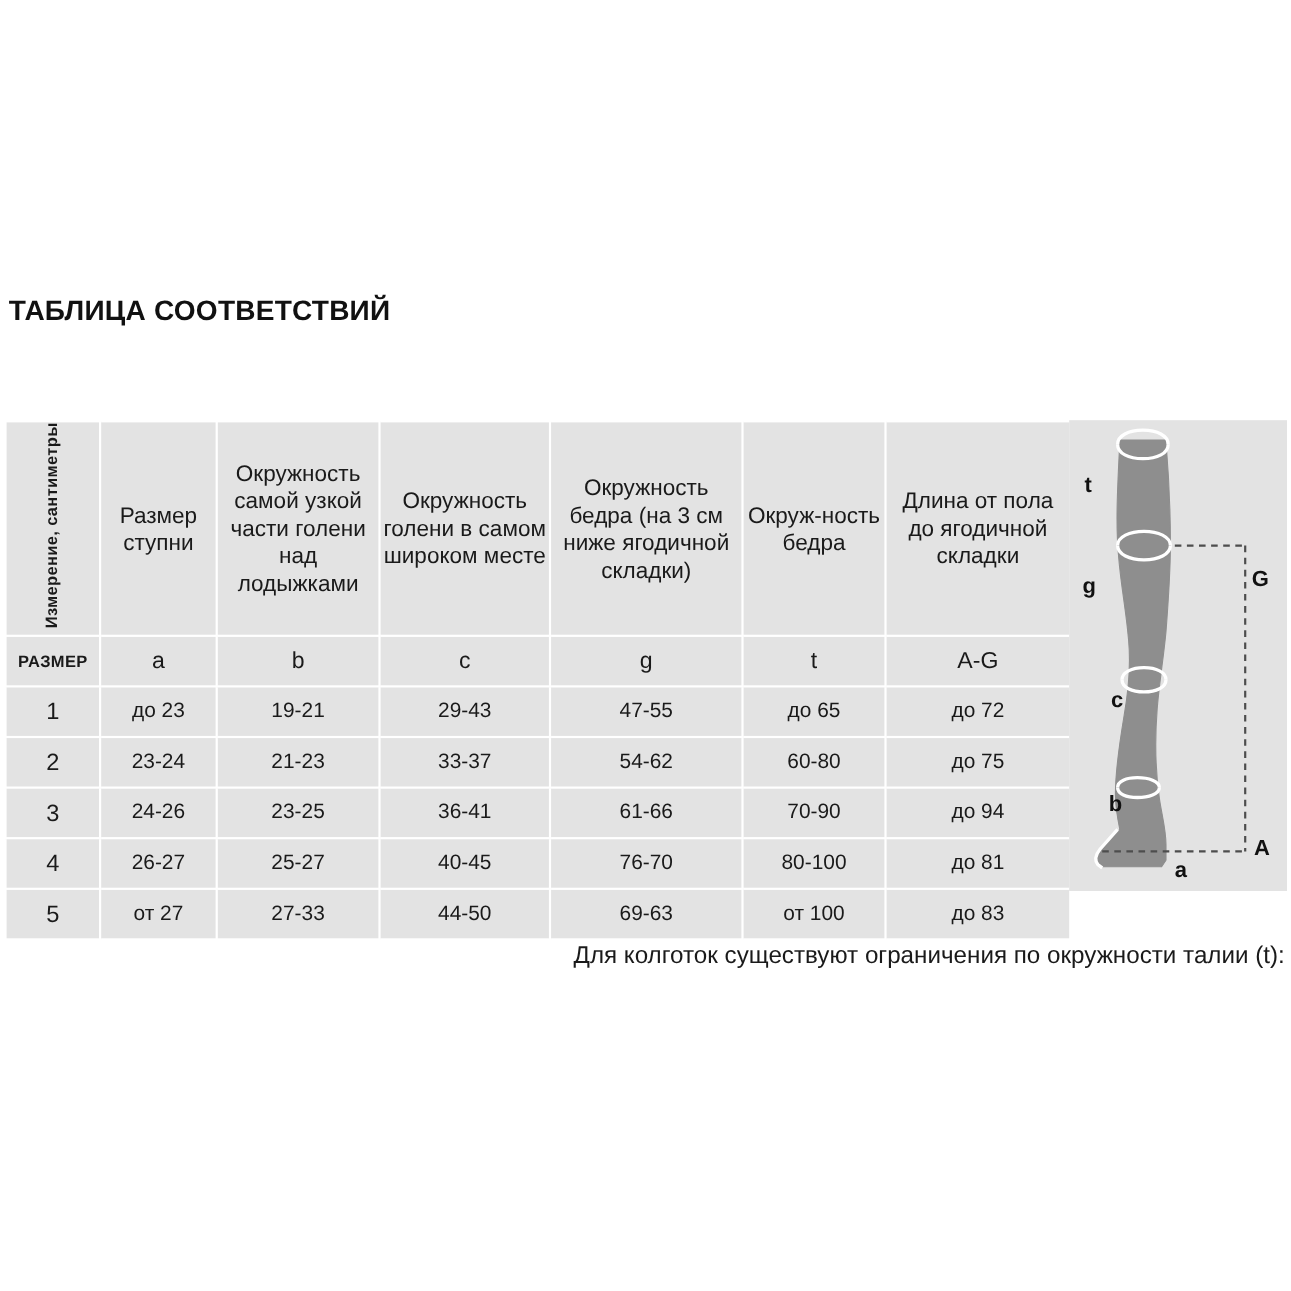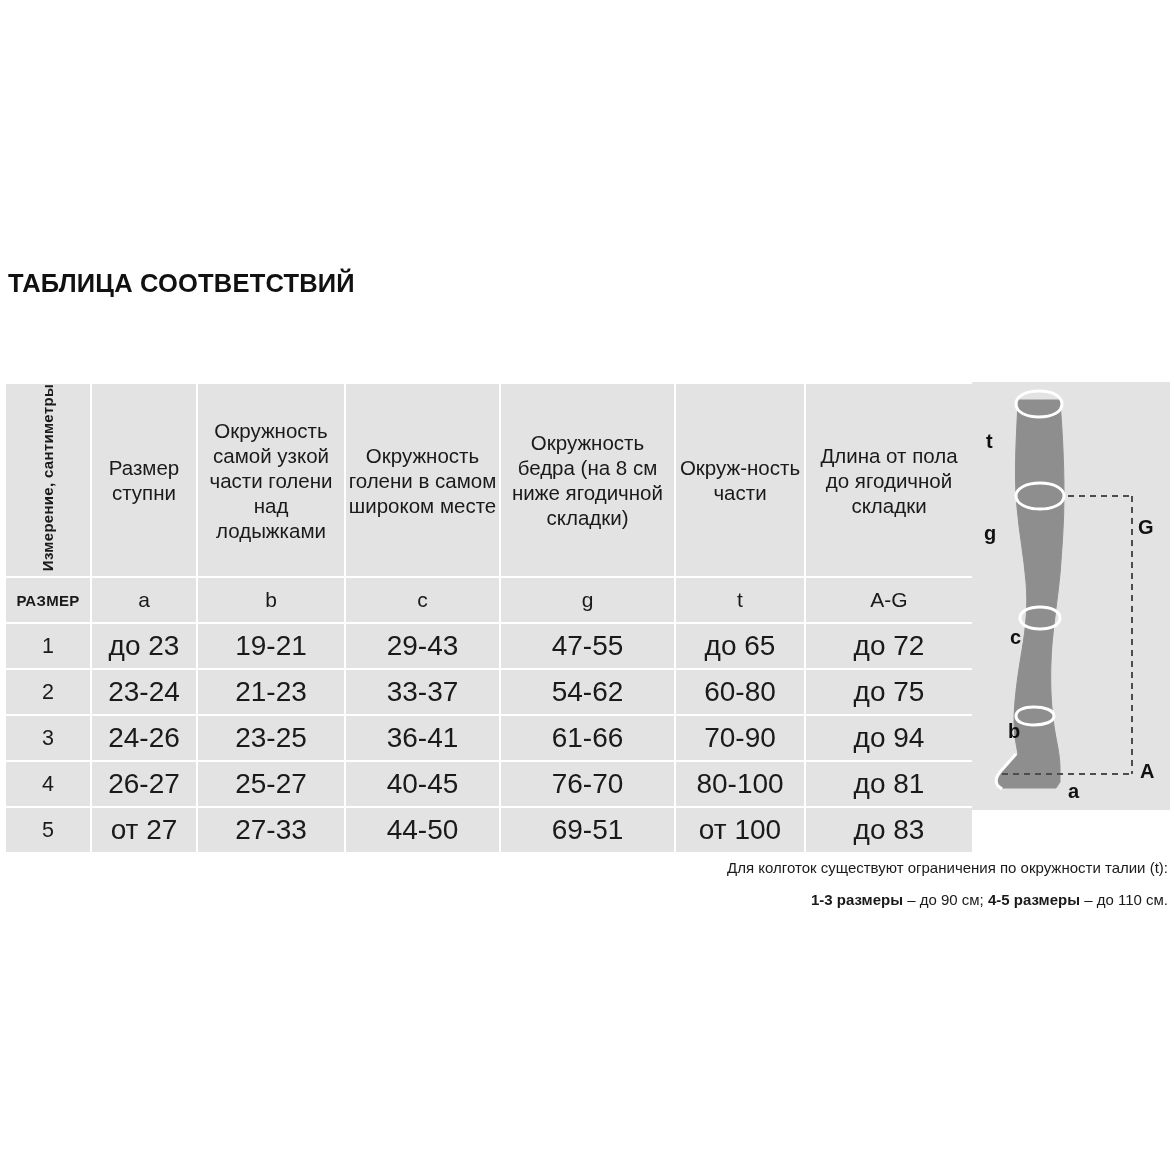--- a/index.html
+++ b/index.html
@@ -89,21 +89,21 @@
     font-size: 21px;
     font-weight: bold;
   }
   .letters-row td.first {
     font-size: 15px;
     font-weight: bold;
     letter-spacing: 0.3px;
   }
   .data-row td {
     height: 44px;
-    font-size: 28px;
+    font-size: 19px;
   }
   .data-row td.idx {
     font-size: 21.5px;
   }
 
   
   .figure {
     position: absolute;
     left: 972px;
     top: 370px;
@@ -121,21 +121,21 @@
     color: #111111;
   }
 
   
   .note {
     position: absolute;
     left: 0;
     top: 840px;
     width: 1168px;
     text-align: right;
-    font-size: 15px;
+    font-size: 22px;
     line-height: 32px;
     color: #1a1a1a;
     padding-right: 0;
   }
   .note b { font-weight: bold; }
 </style>
 </head>
 <body>
 
 <div class="page">
@@ -156,22 +156,22 @@
           <col class="c6">
       </colgroup>
       <tbody>
         <tr class="head-row">
           <td>
             <span class="vert-label">Измерение, сантиметры</span>
           </td>
           <td>Размер ступни</td>
           <td>Окружность самой узкой части голени над лодыжками</td>
           <td>Окружность голени в самом широком месте</td>
-          <td>Окружность бедра (на 8 см ниже ягодичной складки)</td>
-          <td>Окруж-ность части</td>
+          <td>Окружность бедра (на 3 см ниже ягодичной складки)</td>
+          <td>Окруж-ность бедра</td>
           <td>Длина от пола до ягодичной складки</td>
         </tr>
         <tr class="letters-row">
           <td class="first">РАЗМЕР</td>
           <td>a</td>
           <td>b</td>
           <td>c</td>
           <td>g</td>
           <td>t</td>
           <td>A-G</td>
@@ -211,21 +211,21 @@
           <td>40-45</td>
           <td>76-70</td>
           <td>80-100</td>
           <td>до 81</td>
         </tr>
         <tr class="data-row">
           <td class="idx">5</td>
           <td>от 27</td>
           <td>27-33</td>
           <td>44-50</td>
-          <td>69-51</td>
+          <td>69-63</td>
           <td>от 100</td>
           <td>до 83</td>
         </tr>
       </tbody>
     </table>
   </div>
 
   <div class="figure">
     <svg width="198" height="428" viewBox="0 0 198 428">
 
@@ -259,18 +259,15 @@
     <span class="fig-label" style="left: 12px; top: 140px;">g</span>
     <span class="fig-label" style="left: 166px; top: 134px;">G</span>
     <span class="fig-label" style="left: 38px; top: 244px;">c</span>
     <span class="fig-label" style="left: 36px; top: 338px;">b</span>
     <span class="fig-label" style="left: 96px; top: 398px;">a</span>
     <span class="fig-label" style="left: 168px; top: 378px;">A</span>
   </div>
 
   <div class="note">
     <div>Для колготок существуют ограничения по окружности талии (t):</div>
-    <div>
-      <b>1-3 размеры</b><span> – до 90 см; </span><b>4-5 размеры</b><span> – до 110 см.</span>
-    </div>
   </div>
 
 </div>
 
 </body></html>

